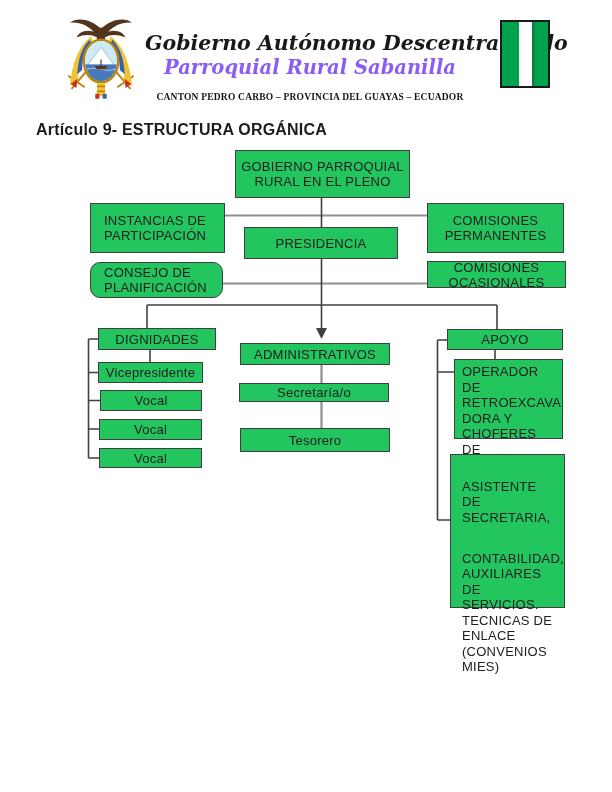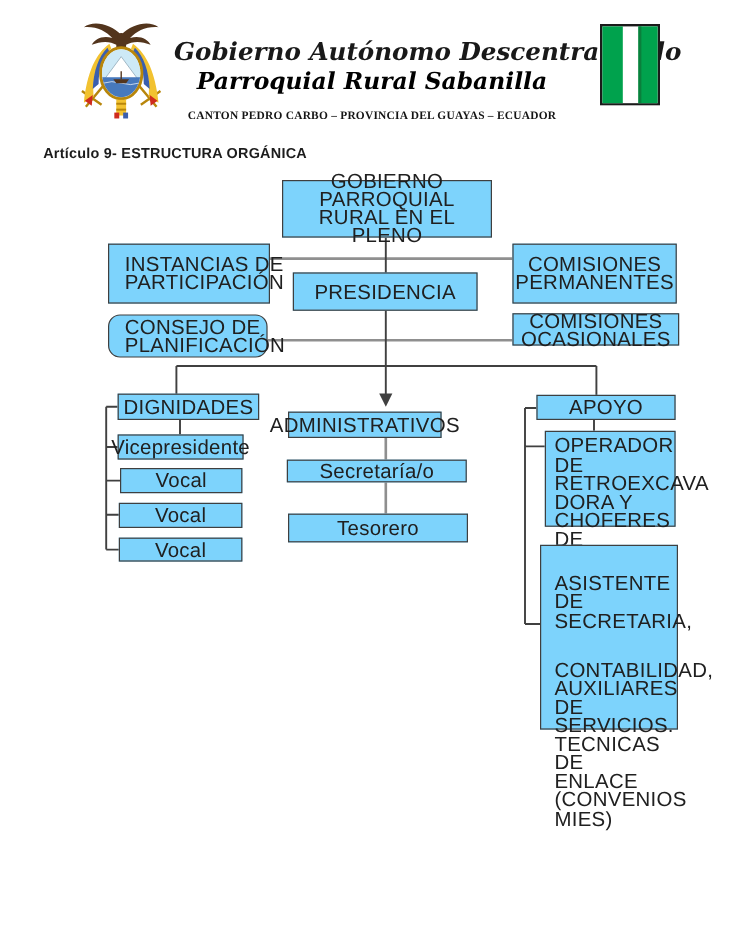--- a/index.html
+++ b/index.html
@@ -6,55 +6,55 @@
   .page{position:relative;width:612px;height:792px;background:#fff;overflow:hidden;
         font-family:"Liberation Sans",sans-serif;color:var(--ink,#1f1f1f);}
 
   
   .arms{position:absolute;left:60px;top:12px;width:82px;height:90px;}
   .flag{position:absolute;left:500px;top:20px;width:50px;height:68px;}
   .title-wrap{position:absolute;left:145px;top:30px;width:330px;text-align:center;}
   .title-line1{display:block;font-family:"DejaVu Serif",serif;font-style:italic;font-weight:600;
                font-size:20.5px;line-height:26px;white-space:nowrap;color:#191919;}
   .title-line2{display:block;font-family:"DejaVu Serif",serif;font-style:italic;font-weight:600;
-               font-size:19.5px;line-height:24px;white-space:nowrap;color:#000000;}
+               font-size:19.5px;line-height:24px;white-space:nowrap;color:#8b5cf6;}
   .title-sub{display:block;margin-top:12px;font-family:"Liberation Serif",serif;font-weight:bold;
              font-size:9.5px;letter-spacing:.2px;white-space:nowrap;color:#141414;}
 
-  .section-heading{position:absolute;left:36px;top:121px;font-weight:bold;font-size:12px;
+  .section-heading{position:absolute;left:36px;top:121px;font-weight:bold;font-size:16px;
                    letter-spacing:.2px;color:#1c1c1c;}
 
   
   .connectors{position:absolute;left:0;top:0;width:612px;height:792px;pointer-events:none;}
   .connectors path.dark{stroke:var(--line-dark,#404040);stroke-width:1.6;fill:none;}
   .connectors path.light{stroke:var(--line-light,#8f8f8f);stroke-width:2.2;fill:none;}
   .connectors polygon{fill:var(--line-dark,#404040);}
 
-  .node{position:absolute;box-sizing:border-box;background:#7dd3fc;
+  .node{position:absolute;box-sizing:border-box;background:#22c55e;
         border:1.6px solid var(--box-border,#3f3f3f);
         display:flex;align-items:center;justify-content:center;
-        font-size:17px;line-height:15px;letter-spacing:.25px;
+        font-size:13px;line-height:15px;letter-spacing:.25px;
         text-align:center;white-space:pre-line;color:#202020;}
   .node.align-left{justify-content:flex-start;text-align:left;padding-left:13px;}
   .node.block{display:block;text-align:left;padding:4px 5px 0 7px;line-height:15.5px;}
   .node.block p{margin:4px;white-space:pre-line;}
   .node.block p + p{margin-top:6px;}
 
   #node-pleno{left:235px;top:150px;width:175px;height:48px;}
   #node-instancias{left:90px;top:203px;width:135px;height:50px;}
   #node-presidencia{left:244px;top:227px;width:154px;height:32px;}
   #node-permanentes{left:427px;top:203px;width:137px;height:50px;}
   #node-consejo{left:90px;top:262px;width:133px;height:36px;border-radius:10px;}
   #node-ocasionales{left:427px;top:261px;width:139px;height:27px;}
   #node-dignidades{left:98px;top:328px;width:118px;height:22px;}
   #node-vicepresidente{left:98px;top:362px;width:105px;height:21px;}
   #node-vocal1{left:100px;top:390px;width:102px;height:21px;}
   #node-vocal2{left:99px;top:419px;width:103px;height:21px;}
   #node-vocal3{left:99px;top:448px;width:103px;height:20px;}
-  #node-administrativos{left:240px;top:343px;width:128px;height:22px;}
+  #node-administrativos{left:240px;top:343px;width:150px;height:22px;}
   #node-secretaria{left:239px;top:383px;width:150px;height:19px;}
   #node-tesorero{left:240px;top:428px;width:150px;height:24px;}
   #node-apoyo{left:447px;top:329px;width:116px;height:21px;}
   #node-operador{left:454px;top:359px;width:109px;height:80px;}
   #node-asistente{left:450px;top:454px;width:115px;height:154px;}
 
   
   .c-gold{fill:var(--arms-gold,#f2c230);}
   .c-gold-dk{fill:var(--arms-gold-dark,#c69a18);}
   .c-blue{fill:var(--arms-blue,#3a5fae);}

